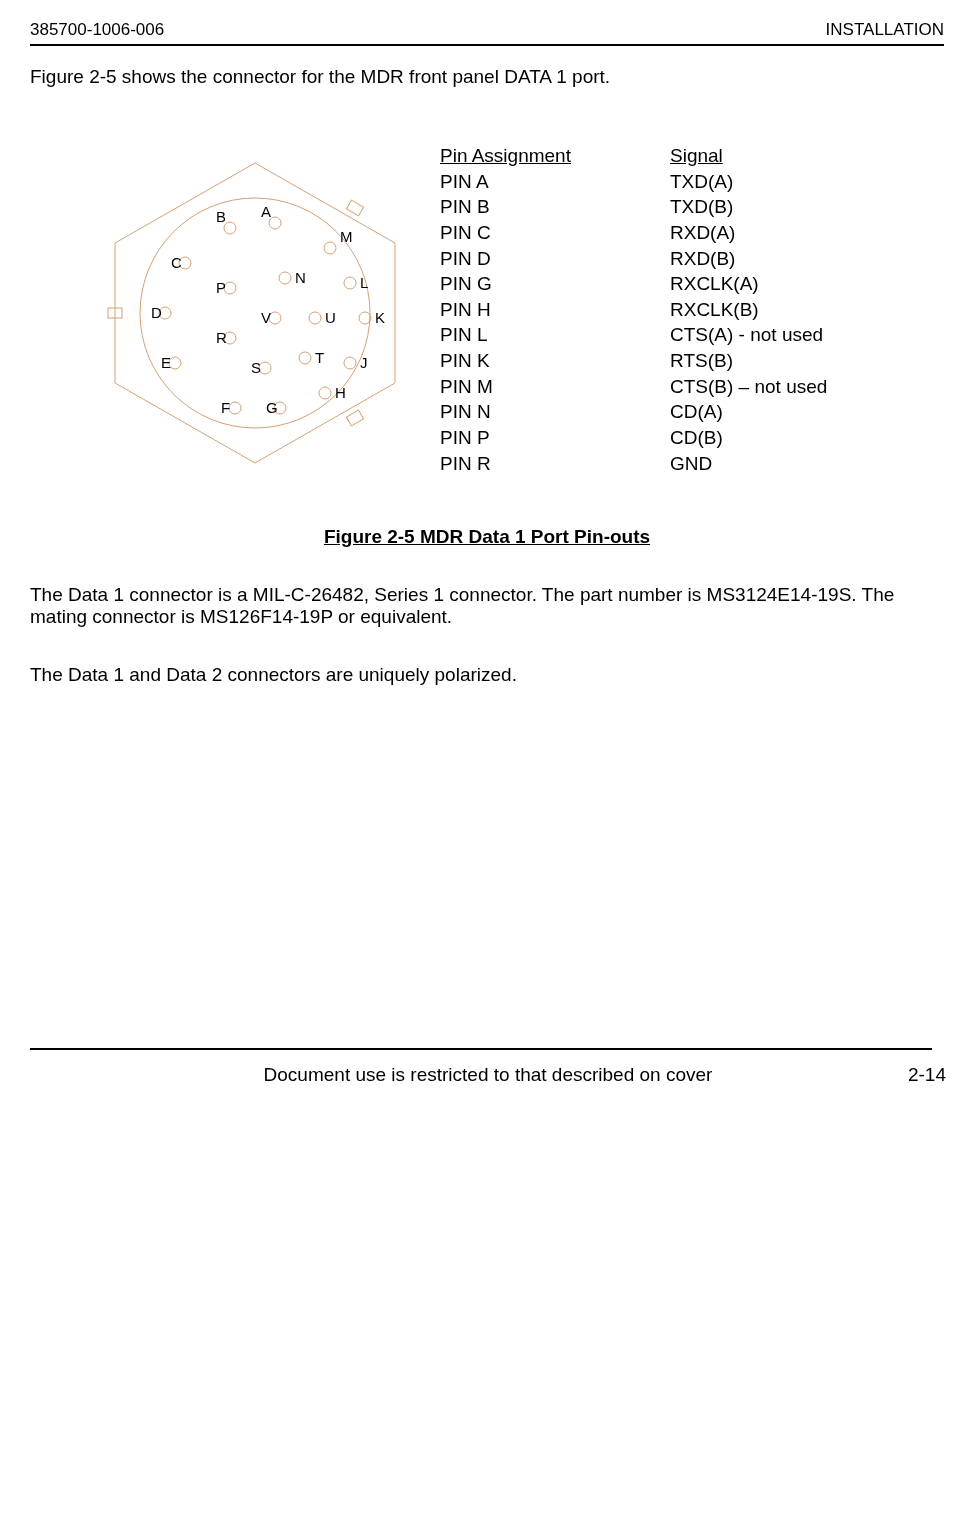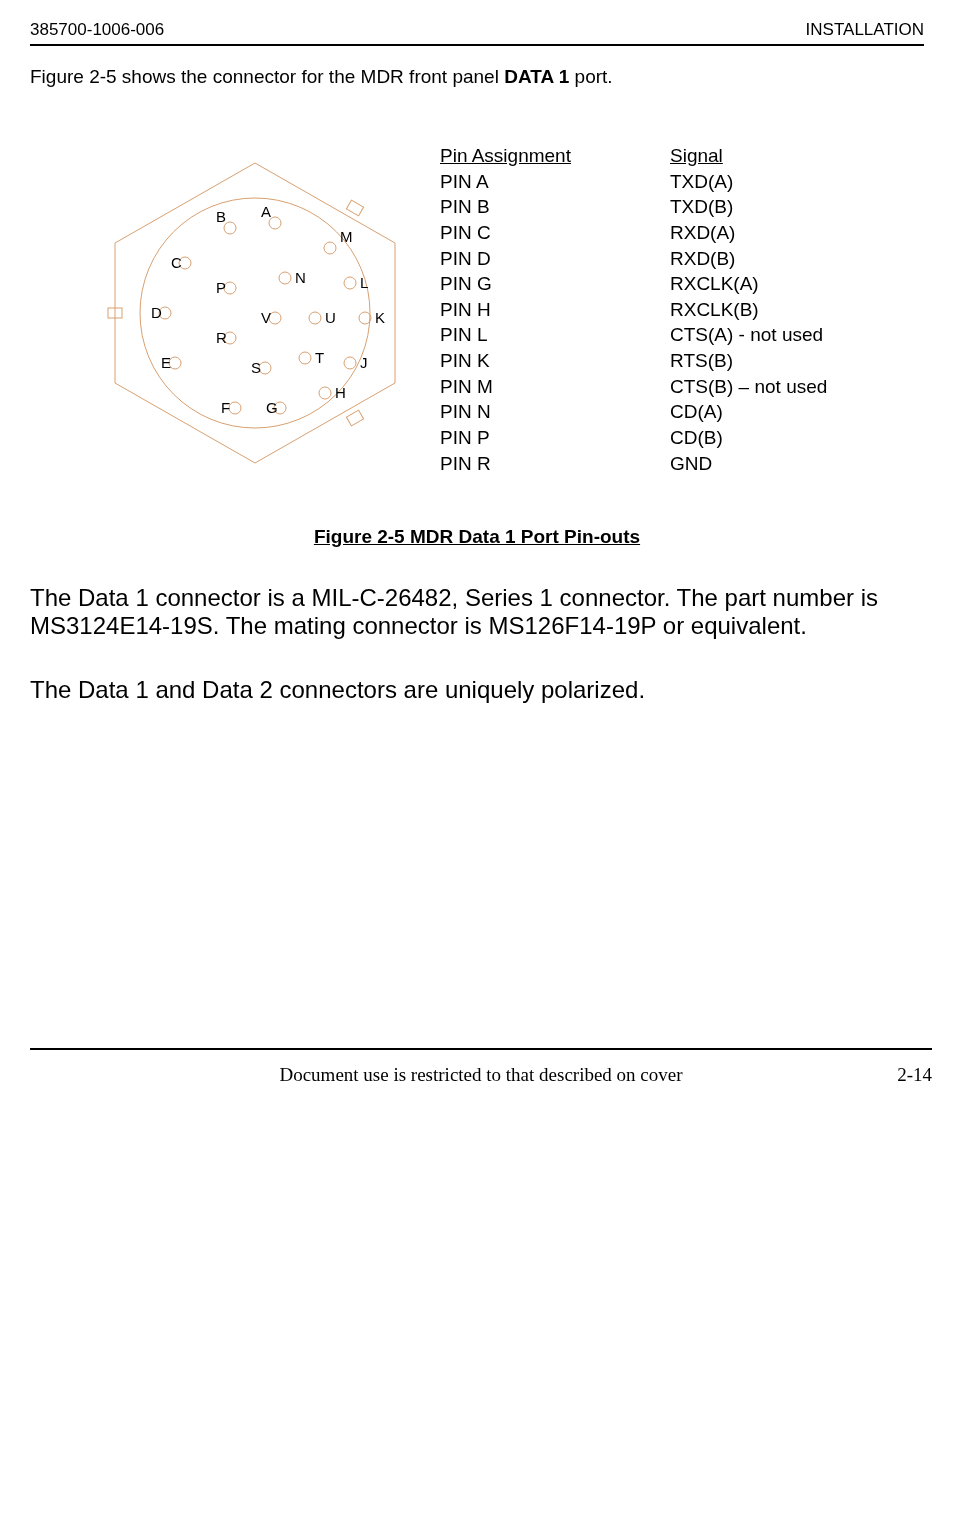--- a/index.html
+++ b/index.html
@@ -1,32 +1,32 @@
 <!DOCTYPE html>
 <html><head>
 <meta charset="utf-8">
 <style>
   html,body{margin:0;padding:0;background:#fff;color:#000;font-family:Arial,Helvetica,sans-serif;}
-  .page{width:962px;height:1106px;box-sizing:border-box;padding:20px 38px 20px 30px;position:relative;}
+  .page{width:962px;height:1106px;box-sizing:border-box;padding:20px 18px 20px 30px;position:relative;}
   .hdr{display:flex;justify-content:space-between;font-size:17px;}
   .hdr-rule{border:none;border-top:2px solid #000;margin:4px 0 20px 0;}
   .intro{font-size:19px;margin-bottom:40px;}
-  .intro b{font-weight:bold;}
+  .intro b{font-weight:normal;}
   .figure-row{display:flex;align-items:flex-start;gap:30px;margin-left:70px;}
   .connector-box{width:310px;height:310px;position:relative;margin-top:30px;}
   .connector-box svg{width:100%;height:100%;}
   .pin-table{font-size:19px;line-height:1.35;}
   .pin-table .underline{text-decoration:underline;margin-top:15px;}
   .pin-row{display:flex;}
   .pin-col1{width:230px;}
   .pin-col2{}
   .fig-caption{text-align:center;font-weight:bold;font-size:19px;margin:50px 0 30px 0;text-decoration:underline;}
-  .body-para{font-size:24px;margin:36px 0;}
+  .body-para{font-size:19px;margin:36px 0;}
   .ftr-rule{border:none;border-top:2px solid #000;margin-top:4px;position:absolute;bottom:48px;left:30px;right:30px;}
-  .ftr{position:absolute;bottom:20px;left:30px;right:30px;display:flex;justify-content:flex-start;font-size:19px;font-family:Liberation Serif, serif;}
+  .ftr{position:absolute;bottom:20px;left:30px;right:16px;display:flex;justify-content:flex-start;font-size:19px;}
   .ftr-center{position:absolute;left:0;right:0;text-align:center;}
   .ftr-right{margin-left:auto;}
 </style>
 </head>
 <body>
 
 <div class="page">
 
   <div class="hdr">
     <span>385700-1006-006</span>

